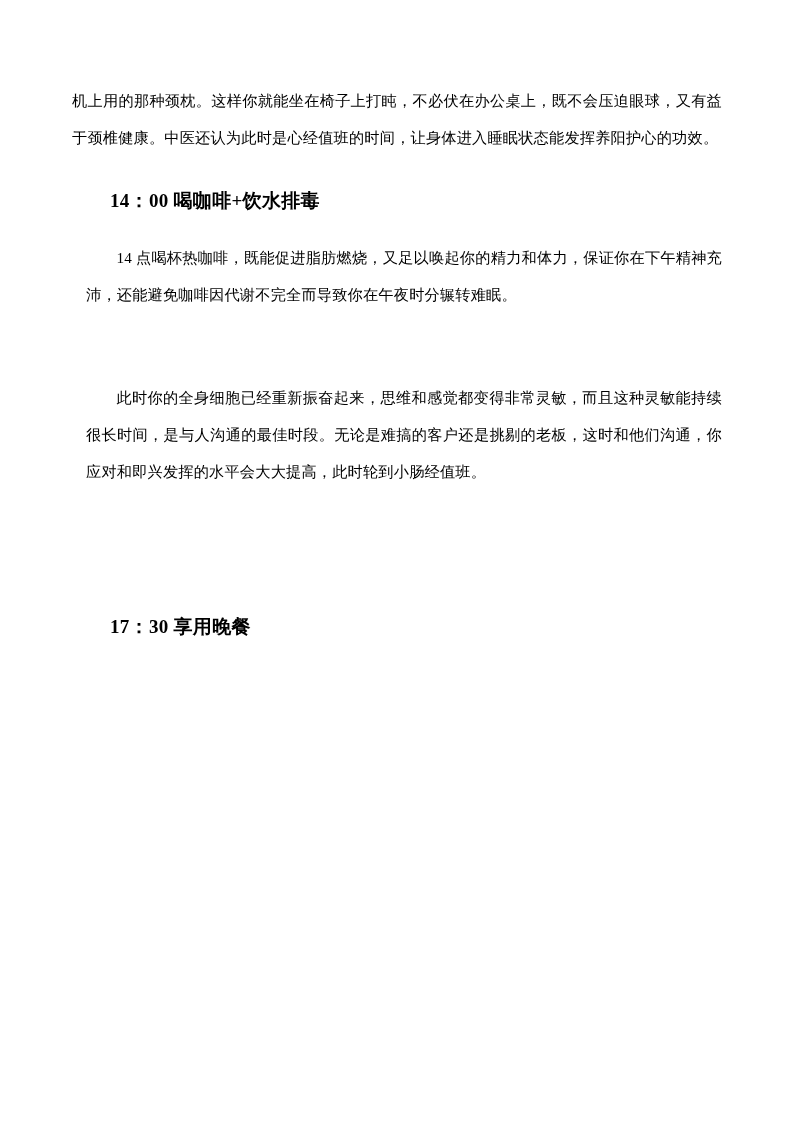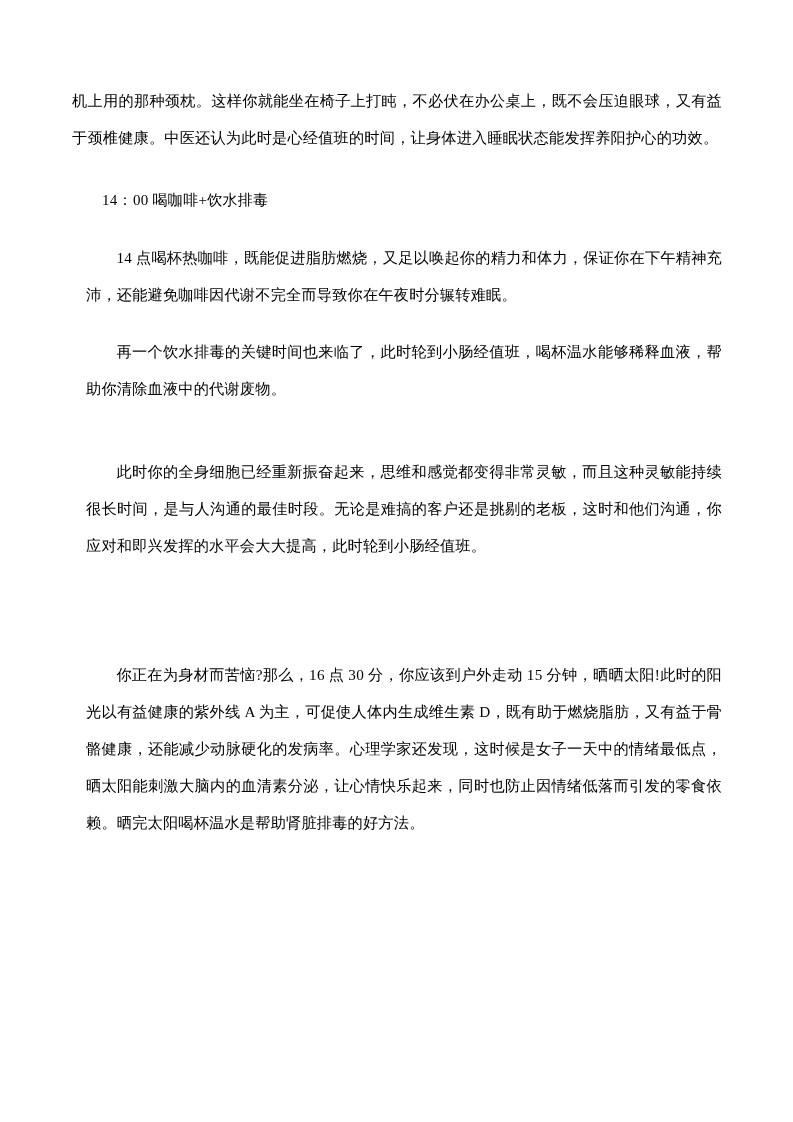--- a/index.html
+++ b/index.html
@@ -31,23 +31,23 @@
     text-align: justify;
     text-justify: inter-ideograph;
     margin: 0 0 0 0;
     letter-spacing: 0.2px;
   }
   .para.indent {
     text-indent: 2em;
     margin-left: 14px;
   }
   .heading {
-    font-size: 15px;
+    font-size: 19px;
     line-height: 37px;
-    font-weight: normal;
+    font-weight: bold;
     margin: 0;
     text-indent: 2em;
     letter-spacing: 0.3px;
   }
   .block-gap {
     height: 26px;
   }
   .small-gap {
     height: 20px;
   }
@@ -59,33 +59,31 @@
   <div class="content">
 
     <p class="para">机上用的那种颈枕。这样你就能坐在椅子上打盹，不必伏在办公桌上，既不会压迫眼球，又有益于颈椎健康。中医还认为此时是心经值班的时间，让身体进入睡眠状态能发挥养阳护心的功效。</p>
 
     <div class="block-gap"></div>
     <h3 class="heading">14：00 喝咖啡+饮水排毒</h3>
     <div class="small-gap"></div>
 
     <p class="para indent">14 点喝杯热咖啡，既能促进脂肪燃烧，又足以唤起你的精力和体力，保证你在下午精神充沛，还能避免咖啡因代谢不完全而导致你在午夜时分辗转难眠。</p>
     <div class="small-gap"></div>
-    <p class="para indent">再一个饮水排毒的关键时间也来临了，此时轮到小肠经值班，喝杯温水能够稀释血液，帮助你清除血液中的代谢废物。</p>
 
     <div class="block-gap"></div>
     <div class="small-gap"></div>
 
     <p class="para indent">此时你的全身细胞已经重新振奋起来，思维和感觉都变得非常灵敏，而且这种灵敏能持续很长时间，是与人沟通的最佳时段。无论是难搞的客户还是挑剔的老板，这时和他们沟通，你应对和即兴发挥的水平会大大提高，此时轮到小肠经值班。</p>
 
     <div class="block-gap"></div>
     <div class="small-gap"></div>
 
 
     <div class="block-gap"></div>
     <div class="small-gap"></div>
 
-    <p class="para indent">你正在为身材而苦恼?那么，16 点 30 分，你应该到户外走动 15 分钟，晒晒太阳!此时的阳光以有益健康的紫外线 A 为主，可促使人体内生成维生素 D，既有助于燃烧脂肪，又有益于骨骼健康，还能减少动脉硬化的发病率。心理学家还发现，这时候是女子一天中的情绪最低点，晒太阳能刺激大脑内的血清素分泌，让心情快乐起来，同时也防止因情绪低落而引发的零食依赖。晒完太阳喝杯温水是帮助肾脏排毒的好方法。</p>
 
     <div class="block-gap"></div>
     <h3 class="heading">17：30 享用晚餐</h3>
 
   </div>
 </div>
 
 </body></html>

